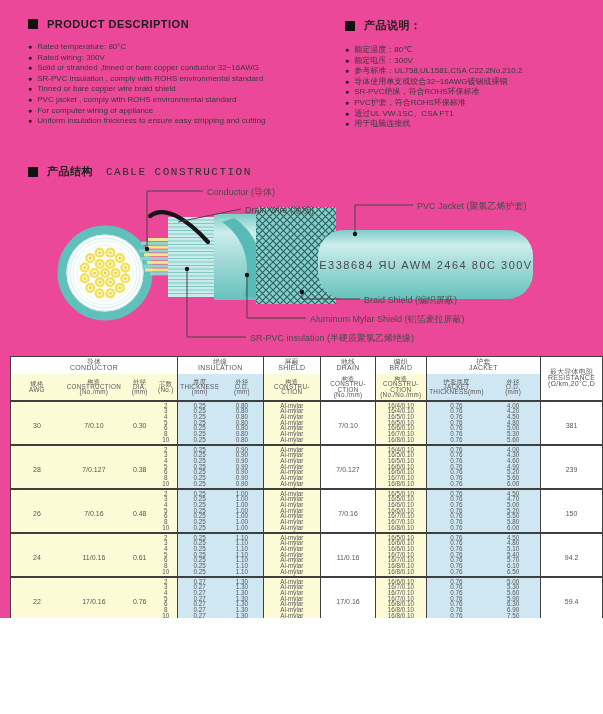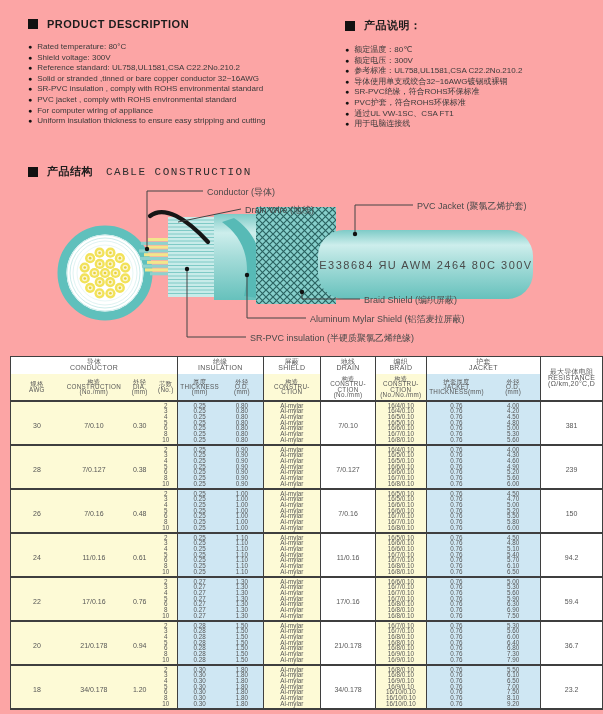--- a/index.html
+++ b/index.html
@@ -1,17 +1,17 @@
 <!DOCTYPE html>
 <html><head>
 <meta charset="utf-8">
 <style>
   html,body{margin:0;padding:0;background:#fff;}
   body{font-family:"Liberation Sans","DejaVu Sans",sans-serif;color:#333;}
-  #page{position:relative;width:603px;height:714px;background:#fca5a5;overflow:hidden;}
+  #page{position:relative;width:603px;height:618px;background:#ec4899;overflow:hidden;}
 
   
   .sec-head{display:flex;align-items:center;gap:9px;font-size:11px;font-weight:bold;color:#1c1c1c;letter-spacing:.5px;}
   .sq{width:10px;height:10px;background:#111;flex:0 0 auto;}
 
   
   .blist{margin-top:12px;}
   .bullet-row{display:flex;align-items:flex-start;font-size:8px;line-height:10.6px;color:#3a3a3a;}
   .bdot{font-size:7px;line-height:10.6px;margin-right:5px;color:#111;}
 
@@ -51,33 +51,33 @@
       <span class="sq"></span>
       <span>PRODUCT DESCRIPTION</span>
     </div>
     <div class="blist" id="desc-en-list">
         <div class="bullet-row">
           <span class="bdot">●</span>
           <span>Rated temperature: 80°C</span>
         </div>
         <div class="bullet-row">
           <span class="bdot">●</span>
-          <span>Shield voltage: 300V</span>
-        </div>
-        <div class="bullet-row">
-          <span class="bdot">●</span>
-          <span>Reference standard: UL758,UL1581,CSA C22.2No.210.2</span>
+          <span>Rated wiring: 300V</span>
         </div>
         <div class="bullet-row">
           <span class="bdot">●</span>
           <span>Solid or stranded ,tinned or bare copper conductor 32~16AWG</span>
         </div>
         <div class="bullet-row">
           <span class="bdot">●</span>
           <span>SR-PVC insulation , comply with ROHS environmental standard</span>
+        </div>
+        <div class="bullet-row">
+          <span class="bdot">●</span>
+          <span>Tinned or bare copper wire braid shield</span>
         </div>
         <div class="bullet-row">
           <span class="bdot">●</span>
           <span>PVC jacket , comply with ROHS environmental standard</span>
         </div>
         <div class="bullet-row">
           <span class="bdot">●</span>
           <span>For computer wiring of appliance</span>
         </div>
         <div class="bullet-row">

